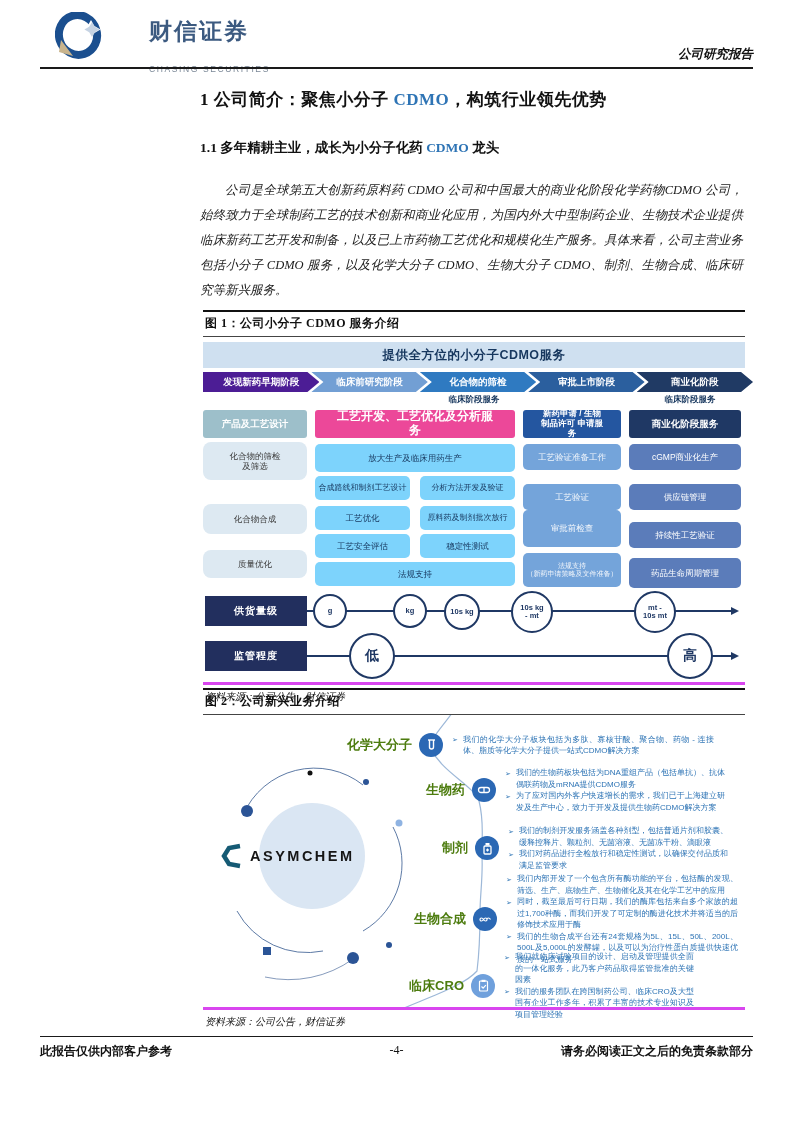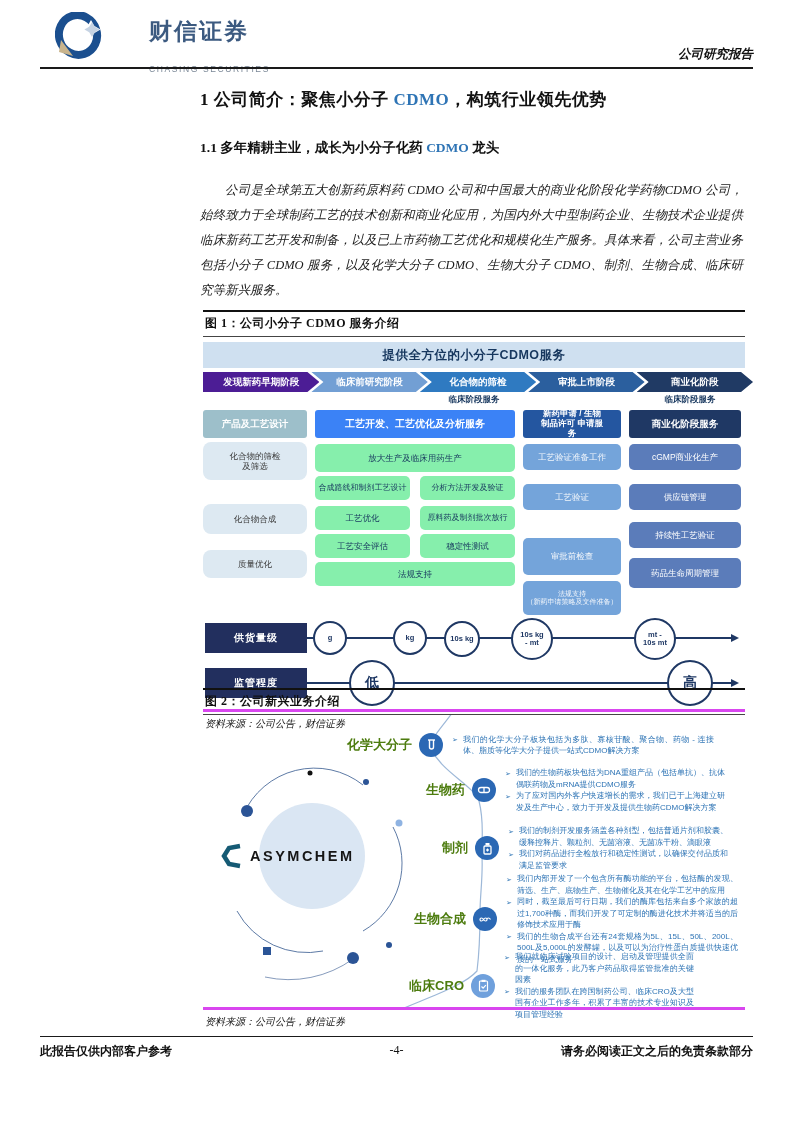--- a/index.html
+++ b/index.html
@@ -31,26 +31,26 @@
   .f1-banner { margin-top:5px; height:26px; background:#cfe0f0; color:#17375e; font-size:12.5px; font-weight:bold; display:flex; align-items:center; justify-content:center; letter-spacing:0.5px; }
   .f1-arrows { margin-top:4px; display:flex; }
   .f1-arrow { height:20px; flex:1; margin-right:-8px; color:#fff; font-size:9.5px; font-weight:bold; display:flex; align-items:center; justify-content:center; clip-path:polygon(0 0, calc(100% - 12px) 0, 100% 50%, calc(100% - 12px) 100%, 0 100%, 12px 50%); }
   .f1-arrow.first { clip-path:polygon(0 0, calc(100% - 12px) 0, 100% 50%, calc(100% - 12px) 100%, 0 100%); }
   .f1-notes { position:relative; height:14px; margin-top:2px; }
   .f1-note { position:absolute; transform:translateX(-50%); font-size:8.5px; font-weight:bold; color:#17375e; white-space:nowrap; }
   .f1-grid { display:flex; gap:8px; margin-top:2px; }
   .f1-col1 { width:104px; } .f1-mid { width:200px; } .f1-col4 { width:98px; } .f1-col5 { width:112px; }
   .f1-h { height:28px; border-radius:3px; color:#fff; font-weight:bold; display:flex; align-items:center; justify-content:center; text-align:center; font-size:9px; line-height:1.15; padding:1px 17px; }
   .f1-col1 .f1-h { background:#9dbfca; font-size:9.5px; }
-  .f1-mid .f1-h { background:#3b82f6; font-size:10px; }
+  .f1-mid .f1-h { background:#ec4899; font-size:12px; }
   .f1-col4 .f1-h { background:#2456a0; }
   .f1-col5 .f1-h { background:#1f3864; font-size:9.5px; }
   .cell { border-radius:5px; display:flex; align-items:center; justify-content:center; text-align:center; font-size:8.5px; line-height:1.2; white-space:pre-line; padding:1px 3px; }
   .c-light { background:#dde9f2; color:#3c3c3c; }
-  .c-blue  { background:#86efac; color:#17375e; }
+  .c-blue  { background:#7dd3fc; color:#17375e; }
   .c-med   { background:#74a4da; color:#f2f6fb; }
   .c-slate { background:#5b7cba; color:#fff; }
   .f1-mid-pair { display:flex; gap:10px; }
   .f1-mid-pair .cell { flex:1; }
 
   .scale-row { position:relative; height:34px; margin-top:6px; }
   .scale-label { position:absolute; left:2px; top:2px; width:102px; height:30px; background:#222f5e; color:#fff; font-size:10px; font-weight:bold; display:flex; align-items:center; justify-content:center; letter-spacing:1px; }
   .scale-line { position:absolute; left:104px; right:8px; top:16px; border-top:2px solid #1f3864; }
   .scale-line:after { content:""; position:absolute; right:-2px; top:-5px; border-left:8px solid #1f3864; border-top:4px solid transparent; border-bottom:4px solid transparent; }
   .sc { position:absolute; background:#fff; border:2px solid #1f3864; border-radius:50%; color:#1f3864; font-weight:bold; display:flex; align-items:center; justify-content:center; text-align:center; font-size:7.5px; line-height:1.1; white-space:pre-line; }
@@ -149,21 +149,21 @@
           <div class="cell c-blue" style="height:24px">工艺安全评估</div>
           <div class="cell c-blue" style="height:24px">稳定性测试</div>
         </div>
         <div class="cell c-blue" style="height:24px;margin-top:4px">法规支持</div>
       </div>
       <div class="f1-col4">
         <div class="f1-h" style="font-size:8.5px">新药申请 / 生物制品许可
 申请服务</div>
         <div class="cell c-med" style="height:26px;margin-top:6px">工艺验证准备工作</div>
         <div class="cell c-med" style="height:26px;margin-top:14px">工艺验证</div>
-        <div class="cell c-med" style="height:37px;margin-top:28px">审批前检查</div>
+        <div class="cell c-med" style="height:37px;margin-top:0">审批前检查</div>
         <div class="cell c-med" style="height:34px;margin-top:6px;font-size:7px">法规支持
 （新药申请策略及文件准备）</div>
       </div>
       <div class="f1-col5">
         <div class="f1-h">商业化阶段服务</div>
         <div class="cell c-slate" style="height:26px;margin-top:6px">cGMP商业化生产</div>
         <div class="cell c-slate" style="height:26px;margin-top:14px">供应链管理</div>
         <div class="cell c-slate" style="height:26px;margin-top:12px">持续性工艺验证</div>
         <div class="cell c-slate" style="height:30px;margin-top:10px">药品生命周期管理</div>
       </div>

